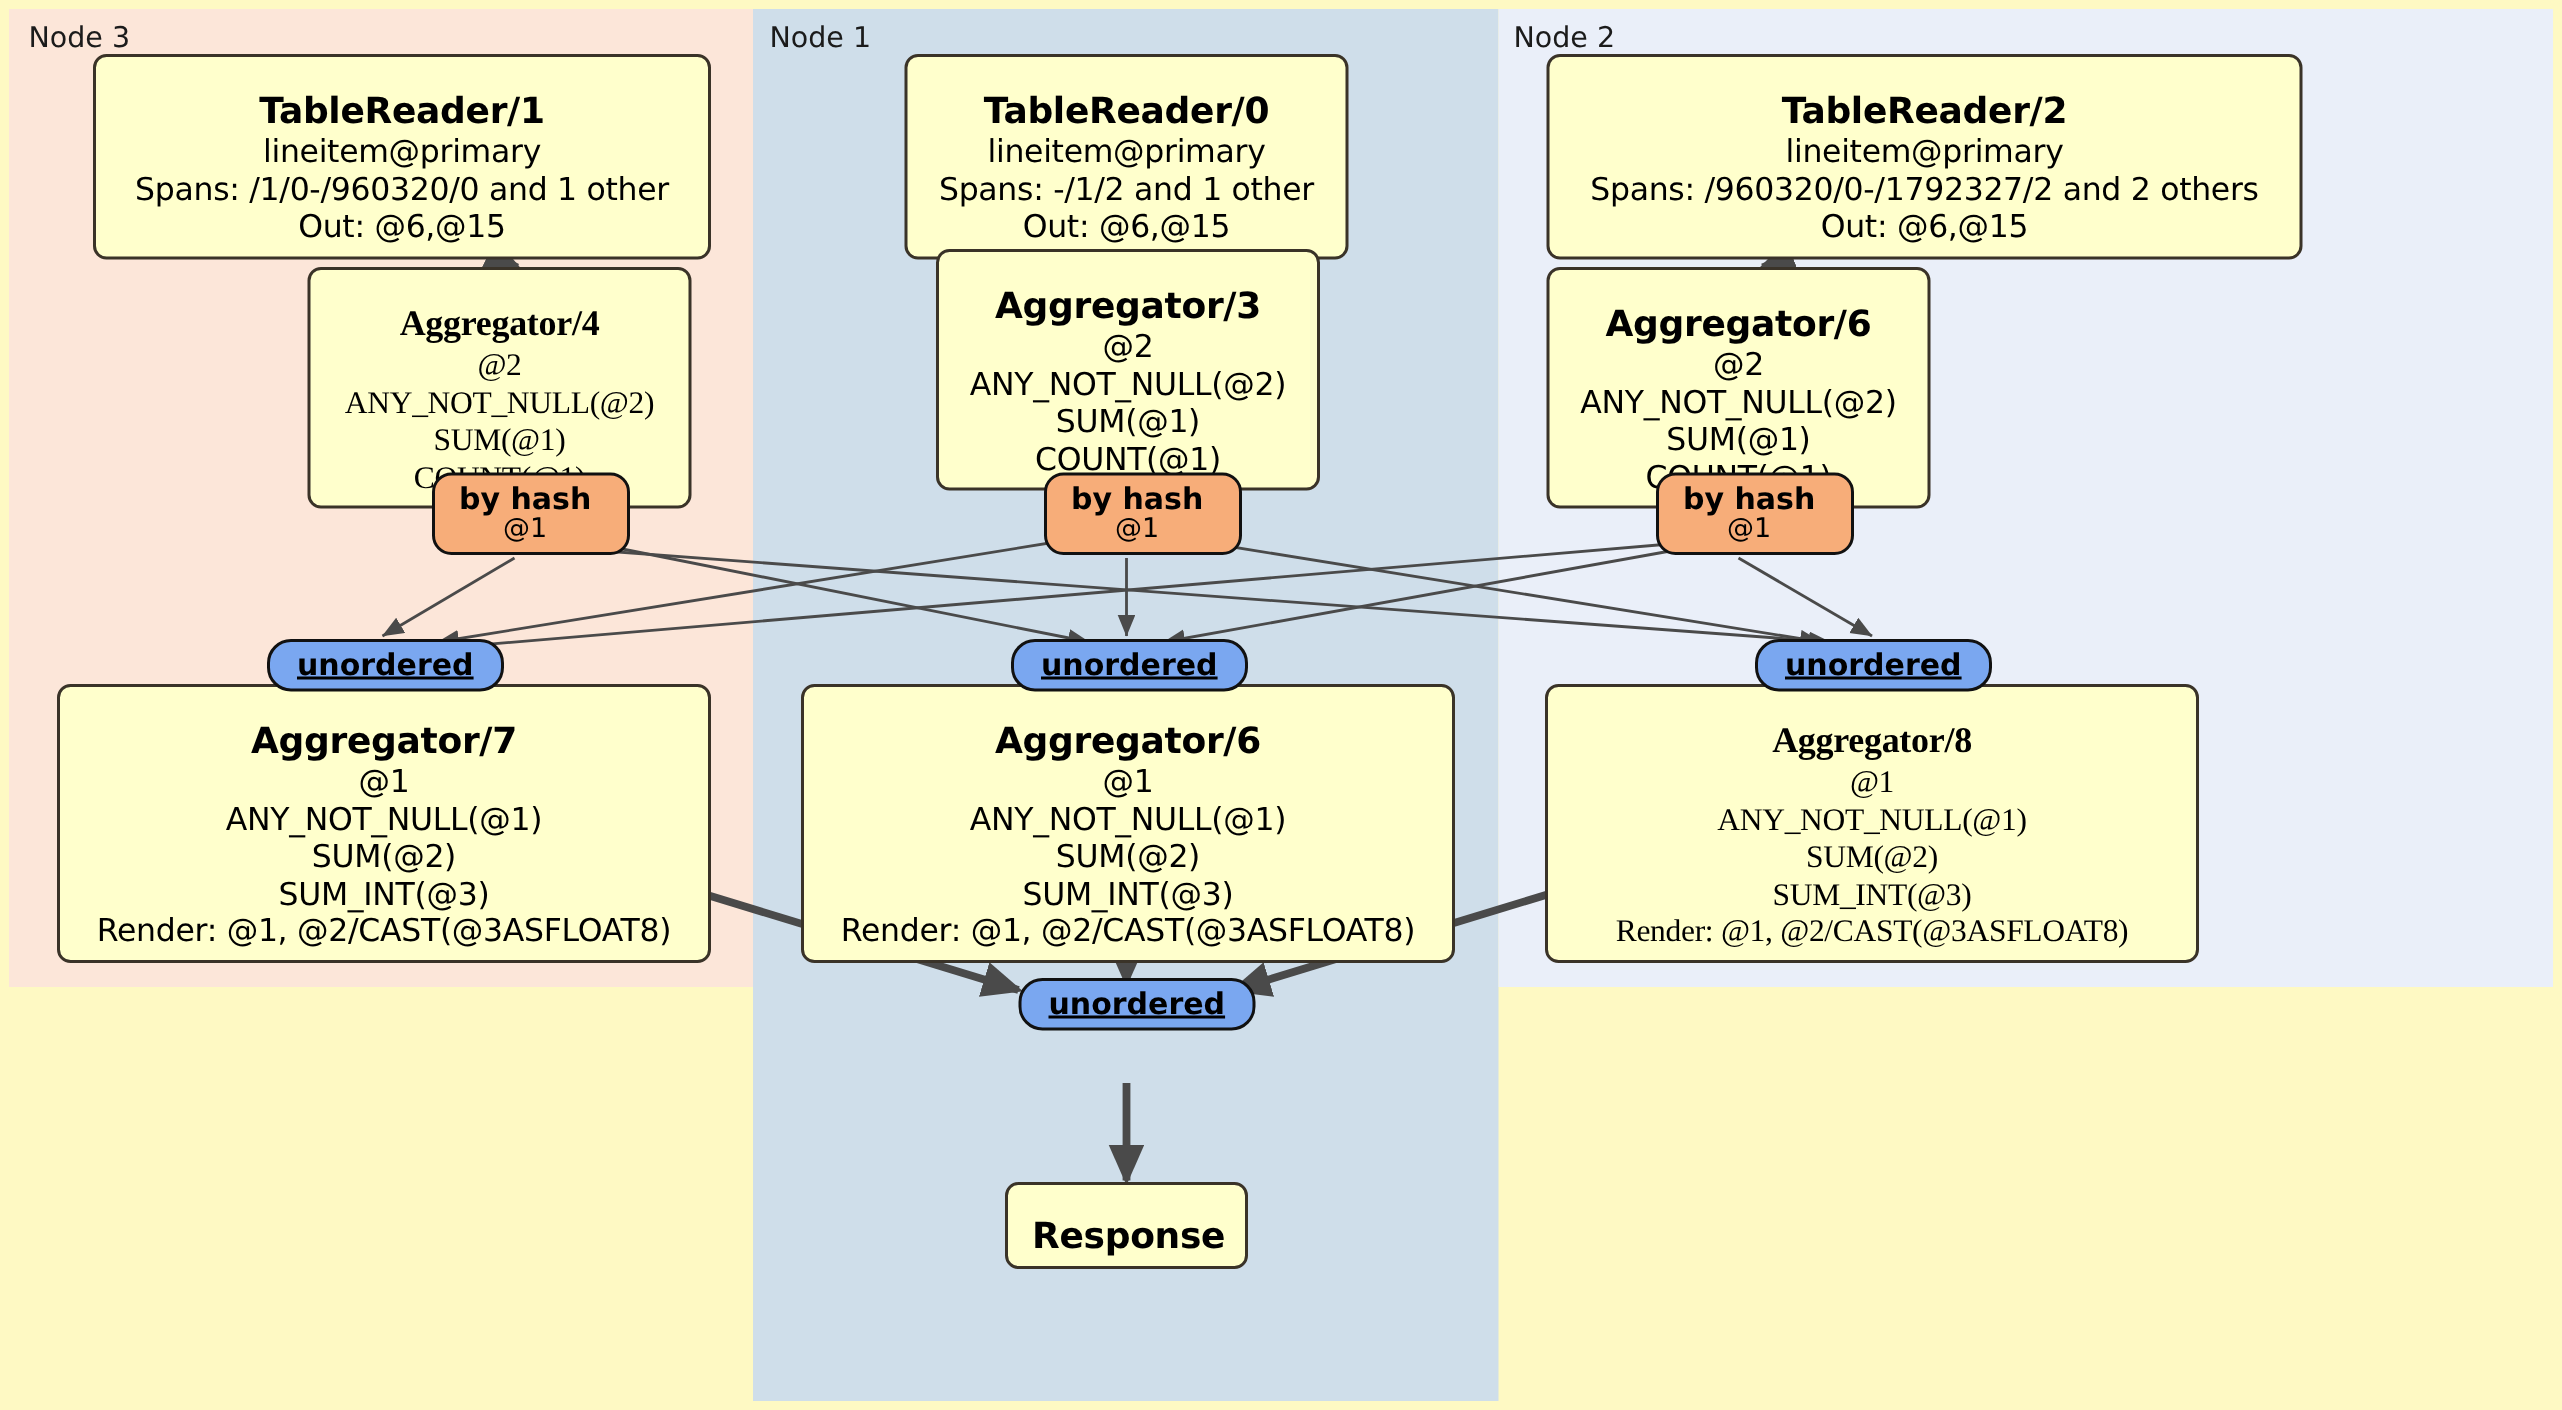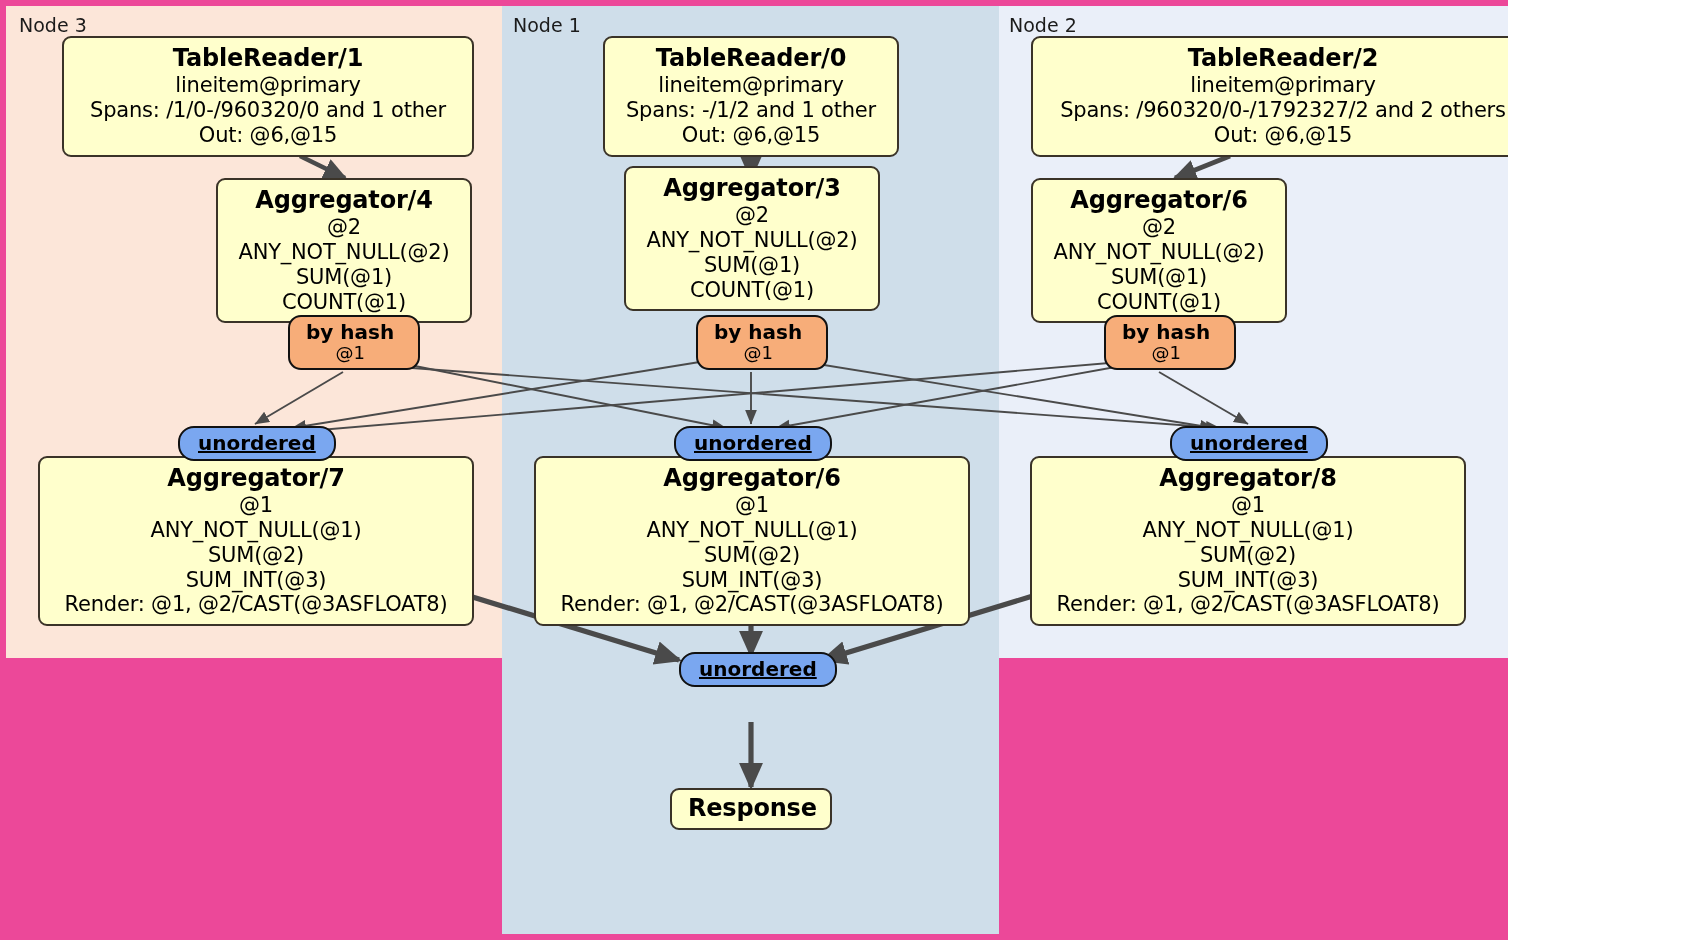--- a/index.html
+++ b/index.html
@@ -6,24 +6,24 @@
   html, body {
     margin: 0;
     padding: 0;
     background: #ffffff;
   }
   body {
     font-family: "DejaVu Sans", "Liberation Sans", sans-serif;
   }
   #stage {
     position: relative;
-    width: 1508px;
+    width: 1708px;
     height: 940px;
     overflow: hidden;
-    background: #ec4899;
+    background: #fef9c3;
   }
 
   
   .region {
     position: absolute;
     box-sizing: border-box;
   }
   .region-label {
     position: absolute;
     font-size: 19px;
@@ -44,20 +44,21 @@
     padding: 6px 12px 7px 12px;
     line-height: 1.18;
     white-space: nowrap;
   }
   .box .title {
     font-weight: bold;
     font-size: 24px;
     letter-spacing: -0.2px;
     display: block;
     margin-bottom: 1px;
+    margin-top: 16px;
   }
   .box .line {
     display: block;
     font-size: 21px;
     letter-spacing: -0.2px;
   }
 
   
   .box.compact {
     padding: 4px 16px 6px 16px;
@@ -196,21 +197,21 @@
     <span class="line">Out: @6,@15</span>
   </div>
 
   <div class="box z-box" style="left:1031px; top:36px; width:504px;">
     <span class="title">TableReader/2</span>
     <span class="line">lineitem@primary</span>
     <span class="line">Spans: /960320/0-/1792327/2 and 2 others</span>
     <span class="line">Out: @6,@15</span>
   </div>
 
-  <div class="box z-box" style="left:216px; top:178px; width:256px;">
+  <div class="box z-box" style="left:205px; top:178px; width:256px;font-family:Liberation Serif, serif;">
     <span class="title">Aggregator/4</span>
     <span class="line">@2</span>
     <span class="line">ANY_NOT_NULL(@2)</span>
     <span class="line">SUM(@1)</span>
     <span class="line">COUNT(@1)</span>
   </div>
 
   <div class="box z-box" style="left:624px; top:166px; width:256px;">
     <span class="title">Aggregator/3</span>
     <span class="line">@2</span>
@@ -261,21 +262,21 @@
 
   <div class="box z-box" style="left:534px; top:456px; width:436px;">
     <span class="title">Aggregator/6</span>
     <span class="line">@1</span>
     <span class="line">ANY_NOT_NULL(@1)</span>
     <span class="line">SUM(@2)</span>
     <span class="line">SUM_INT(@3)</span>
     <span class="line">Render: @1, @2/CAST(@3ASFLOAT8)</span>
   </div>
 
-  <div class="box z-box" style="left:1030px; top:456px; width:436px;">
+  <div class="box z-box" style="left:1030px; top:456px; width:436px;font-family:Liberation Serif, serif;">
     <span class="title">Aggregator/8</span>
     <span class="line">@1</span>
     <span class="line">ANY_NOT_NULL(@1)</span>
     <span class="line">SUM(@2)</span>
     <span class="line">SUM_INT(@3)</span>
     <span class="line">Render: @1, @2/CAST(@3ASFLOAT8)</span>
   </div>
 
   <div class="pill sync z-pill" style="left:679px; top:652px;">
     <span class="ptitle">unordered</span>

